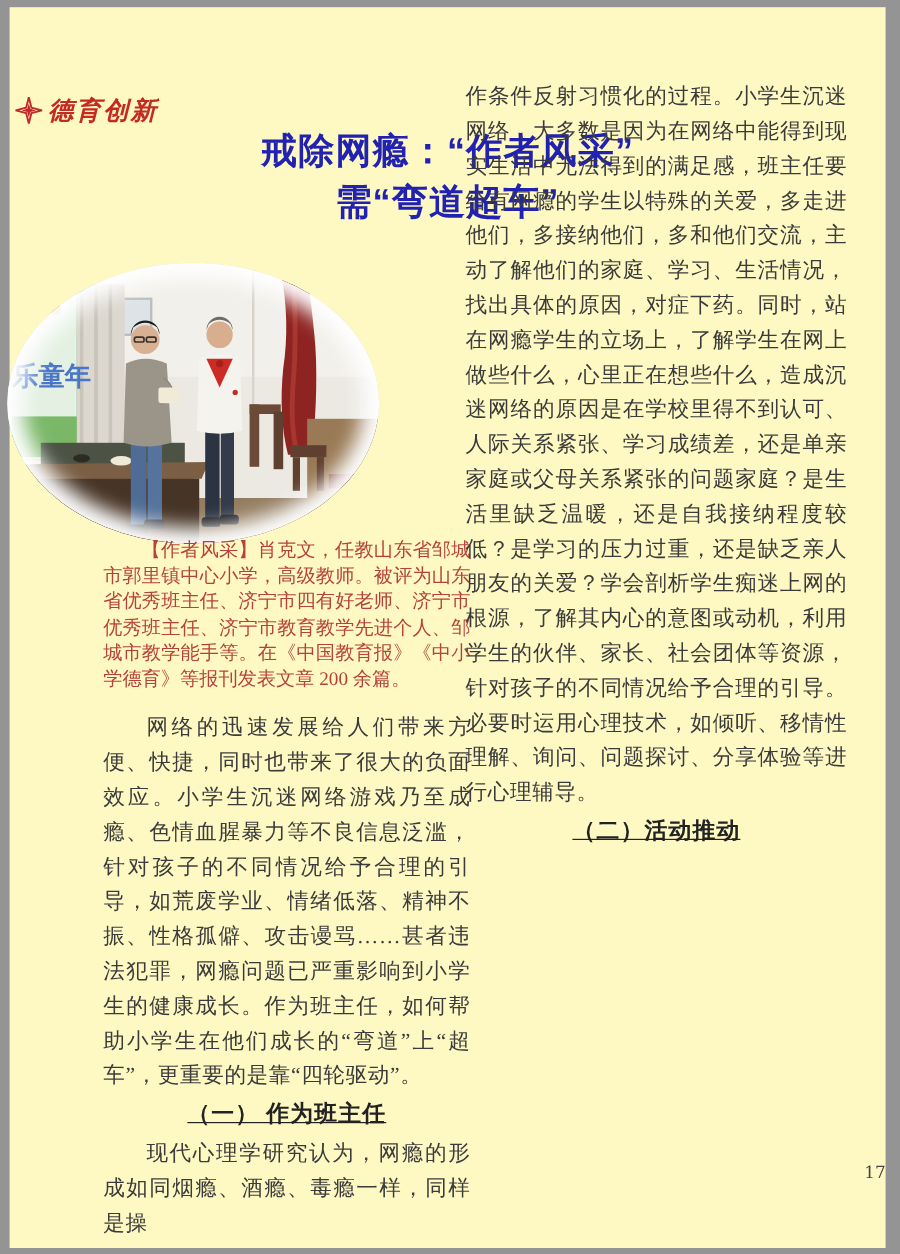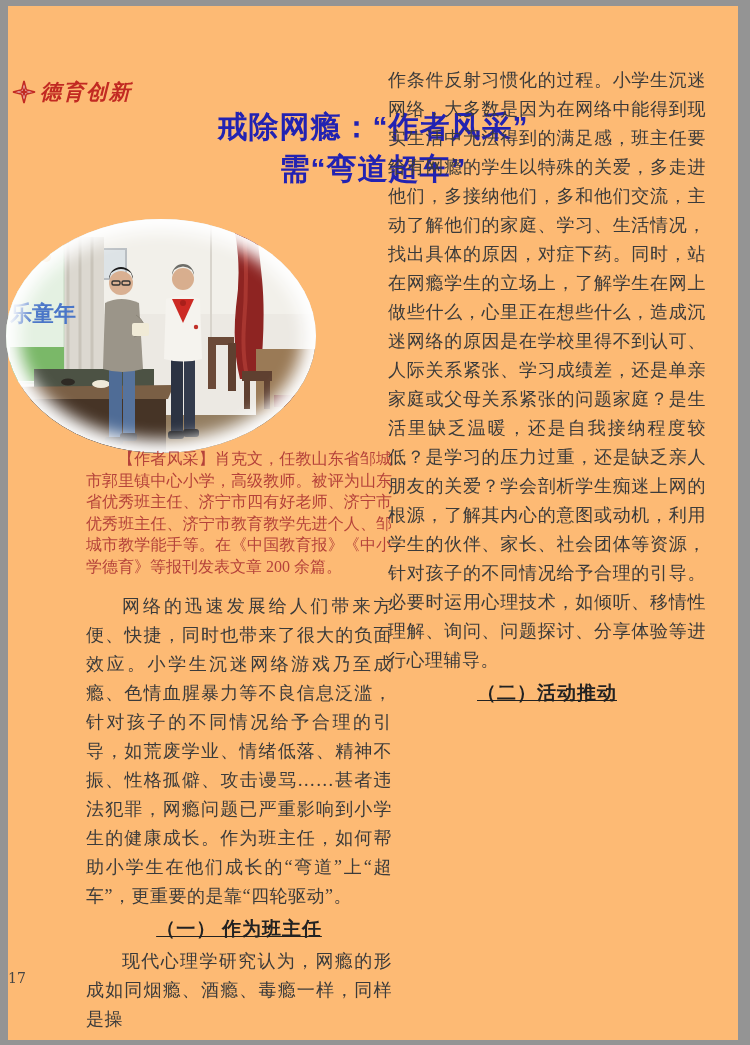--- a/index.html
+++ b/index.html
@@ -4,21 +4,21 @@
 <style>
   html,body{margin:0;padding:0;}
   body{
     width:750px;height:1045px;position:relative;
     background:#949494;
     font-family:"Liberation Serif", serif;
     overflow:hidden;
   }
   .page{
     position:absolute;top:6px;left:8px;right:12px;bottom:5px;
-    background:#fdba74;
+    background:#fef9c3;
   }
   
   .col-left{position:absolute;left:78px;top:0;width:306px;}
   .badge{
     position:absolute;left:4px;top:72px;display:flex;align-items:center;gap:4px;
     color:#c22a22;font-weight:bold;font-style:italic;font-size:21px;
     font-family:"Liberation Serif", serif;letter-spacing:2px;
   }
   .badge svg{display:block;}
   .art-title{
@@ -46,21 +46,21 @@
   .body-para{
     margin:0;color:#3b3b3b;font-size:18px;line-height:29px;
     text-align:justify;text-indent:2em;letter-spacing:0.5px;
   }
   .body-para.no-indent{text-indent:0;}
   .sec-heading{
     margin:3px 0;color:#222;font-size:19px;line-height:30px;
     font-weight:bold;text-align:center;letter-spacing:1px;text-decoration:underline;
   }
   .page-num{
-    position:absolute;left:0;top:964px;width:100%;text-align:left;
+    position:absolute;left:0;top:964px;width:100%;text-align:right;
     color:#454545;font-size:14px;font-family:"DejaVu Serif", serif;
   }
 </style>
 </head>
 <body>
 
 <div class="page">
 
   <div class="badge">
     <span>

